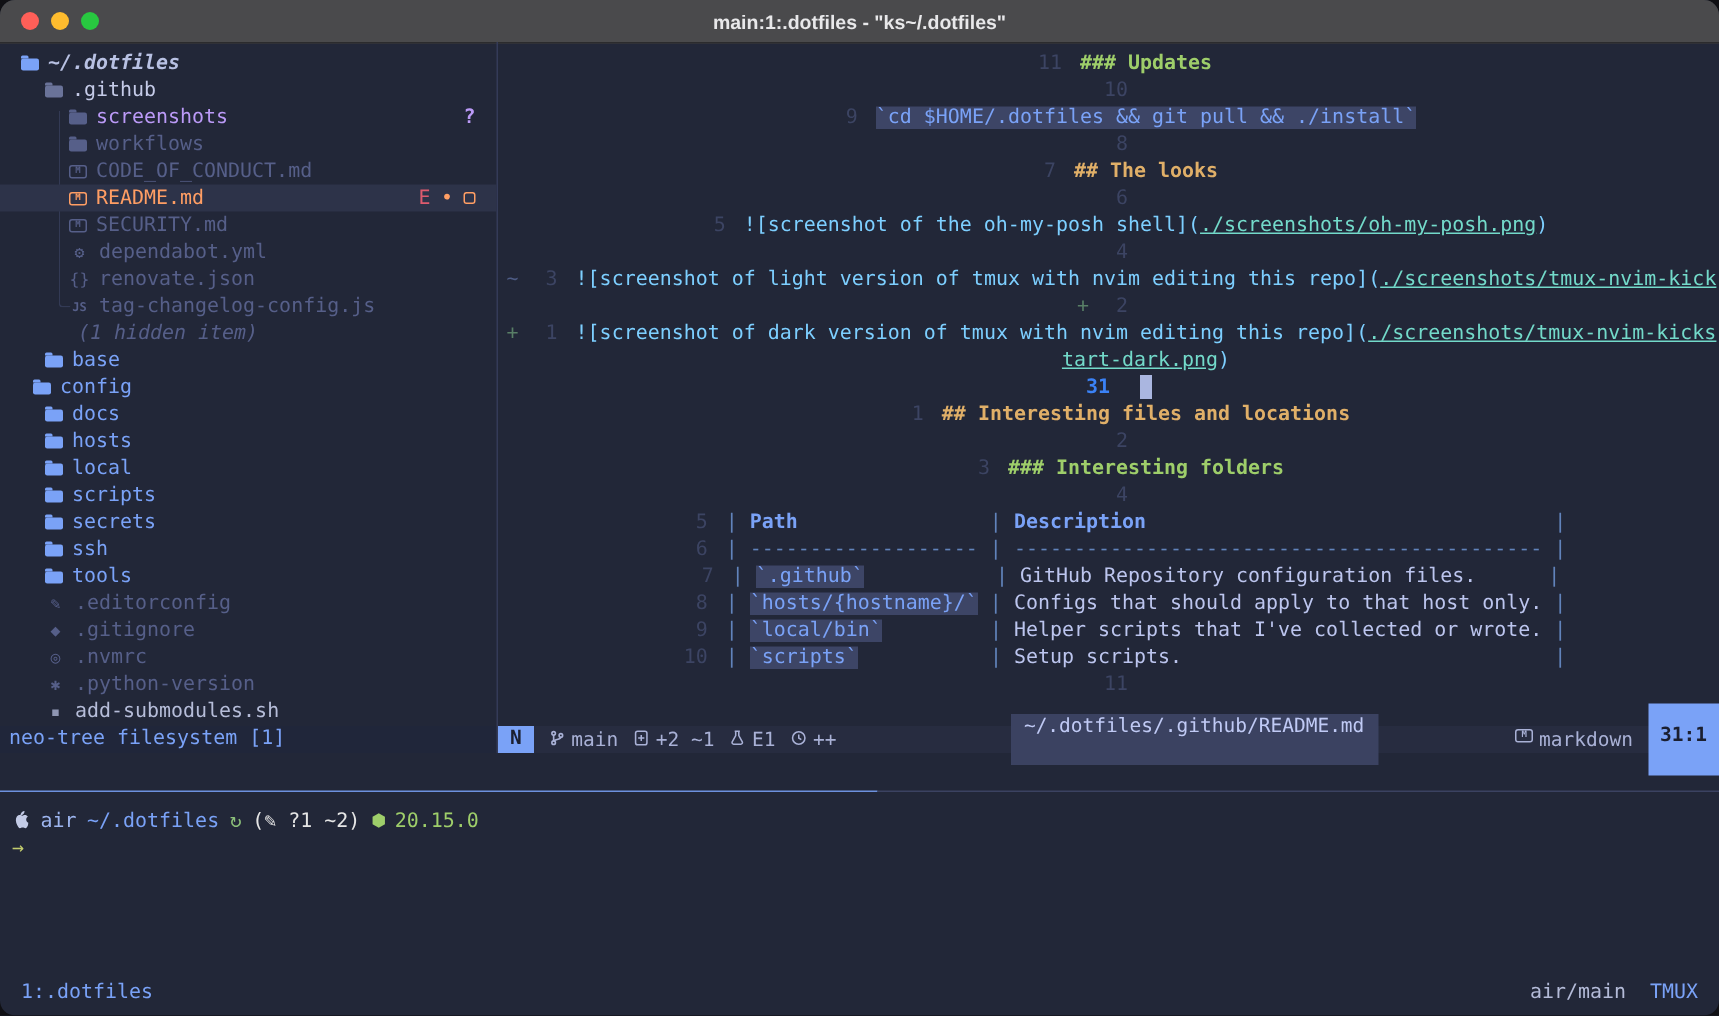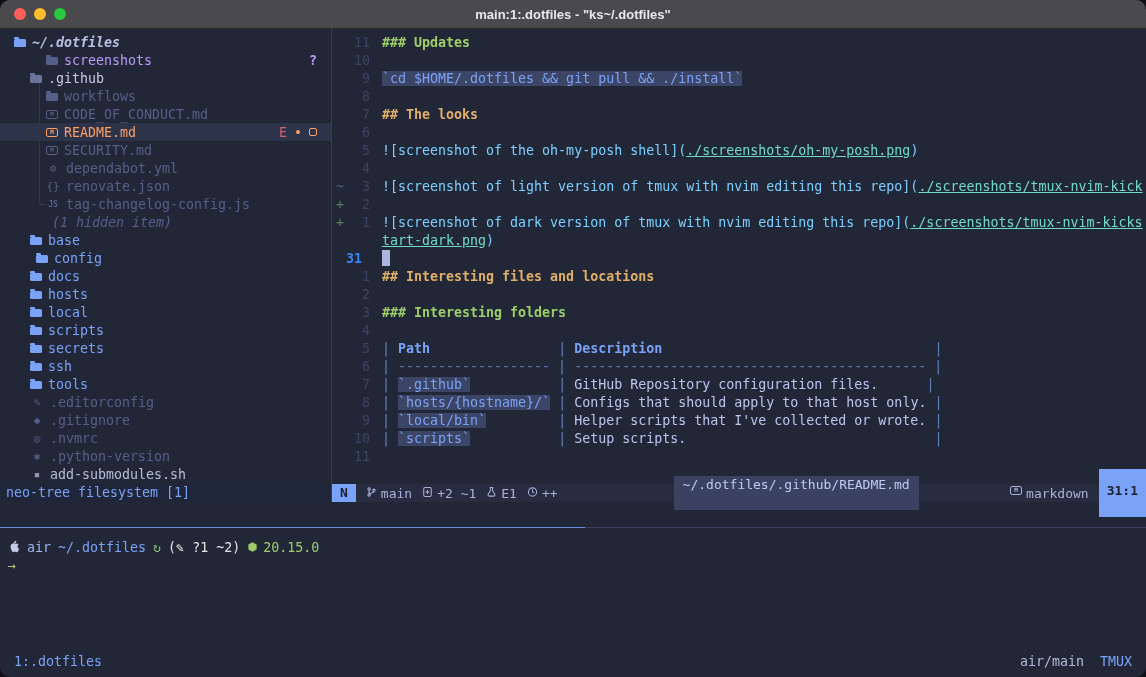--- a/index.html
+++ b/index.html
@@ -39,21 +39,21 @@
   .badges{margin-left:auto;display:flex;align-items:center;gap:7px;padding-right:14px;}
   .bq{color:#bb9af7;font-weight:bold;}
   .bE{color:#de5b6e;}
   .bdot{color:#ff9e64;}
   .bbox{width:8px;height:8px;border:1.5px solid #ff9e64;border-radius:2px;box-sizing:border-box;}
   .guide{position:absolute;left:39px;top:46px;width:7px;height:130px;border-left:1px solid #333a55;border-bottom:1px solid #333a55;border-bottom-left-radius:3px;}
   .ntstatus{position:absolute;left:0;top:456px;width:331px;height:18px;background:#20263a;color:#7aa2f7;font-size:13.3px;line-height:18px;padding-left:6px;box-sizing:border-box;}
   .vborder{position:absolute;left:331px;top:0;width:1px;height:474px;background:#343b58;}
   
   .editor{position:absolute;left:332px;top:0;right:0;height:456px;overflow:hidden;padding-top:6px;}
-  .r{height:18px;display:flex;align-items:center;font-size:13.3px;line-height:18px;}
+  .r{height:18px;display:flex;align-items:center;font-size:13.3px;line-height:18px;justify-content:center;}
   .sg{width:14px;flex:0 0 14px;padding-left:4px;color:#4e5c85;box-sizing:border-box;}
   .sg.add{color:#587e66;}
   .n{width:24px;flex:0 0 24px;text-align:right;color:#3c4463;margin-right:12px;}
   .n.cur{color:#3b82f6;font-weight:bold;text-align:left;}
   .t{white-space:pre;color:#c0caf5;}
   .h2{color:#e0af68;font-weight:bold;}
   .h3{color:#9ece6a;font-weight:bold;}
   .cs{color:#7aa2f7;background:#3d4566;}
   .lk{color:#7dcfff;}
   .ur{color:#73daca;text-decoration:underline;}
@@ -102,30 +102,30 @@
   <div class="content">
 
     <div class="sidebar">
       <div class="ntrows">
         <div class="guide"></div>
 
         <div class="sr" style="padding-left:14px">
           <span class="fold fblue"></span>
           <span class="lb c-root">~/.dotfiles</span>
         </div>
+        <div class="sr" style="padding-left:30px">
+          <span class="fold fslate"></span>
+          <span class="lb c-fg">.github</span>
+        </div>
         <div class="sr" style="padding-left:46px">
           <span class="fold"></span>
           <span class="lb c-pur">screenshots</span>
           <span class="badges">
               <span class="bq">?</span>
             </span>
-        </div>
-        <div class="sr" style="padding-left:30px">
-          <span class="fold fslate"></span>
-          <span class="lb c-fg">.github</span>
         </div>
         <div class="sr" style="padding-left:46px">
           <span class="fold"></span>
           <span class="lb c-dim">workflows</span>
         </div>
         <div class="sr" style="padding-left:46px">
           <span class="fmd c-dim"></span>
           <span class="lb c-dim">CODE_OF_CONDUCT.md</span>
         </div>
         <div class="sr sel" style="padding-left:46px">
@@ -153,21 +153,21 @@
           <span class="gly js">JS</span>
           <span class="lb c-dim">tag-changelog-config.js</span>
         </div>
         <div class="sr" style="padding-left:46px">
           <span class="lb c-dim hid">(1 hidden item)</span>
         </div>
         <div class="sr" style="padding-left:30px">
           <span class="fold fblue"></span>
           <span class="lb c-blue">base</span>
         </div>
-        <div class="sr" style="padding-left:36px">
+        <div class="sr" style="padding-left:22px">
           <span class="fold fblue"></span>
           <span class="lb c-blue">config</span>
         </div>
         <div class="sr" style="padding-left:30px">
           <span class="fold fblue"></span>
           <span class="lb c-blue">docs</span>
         </div>
         <div class="sr" style="padding-left:30px">
           <span class="fold fblue"></span>
           <span class="lb c-blue">hosts</span>

